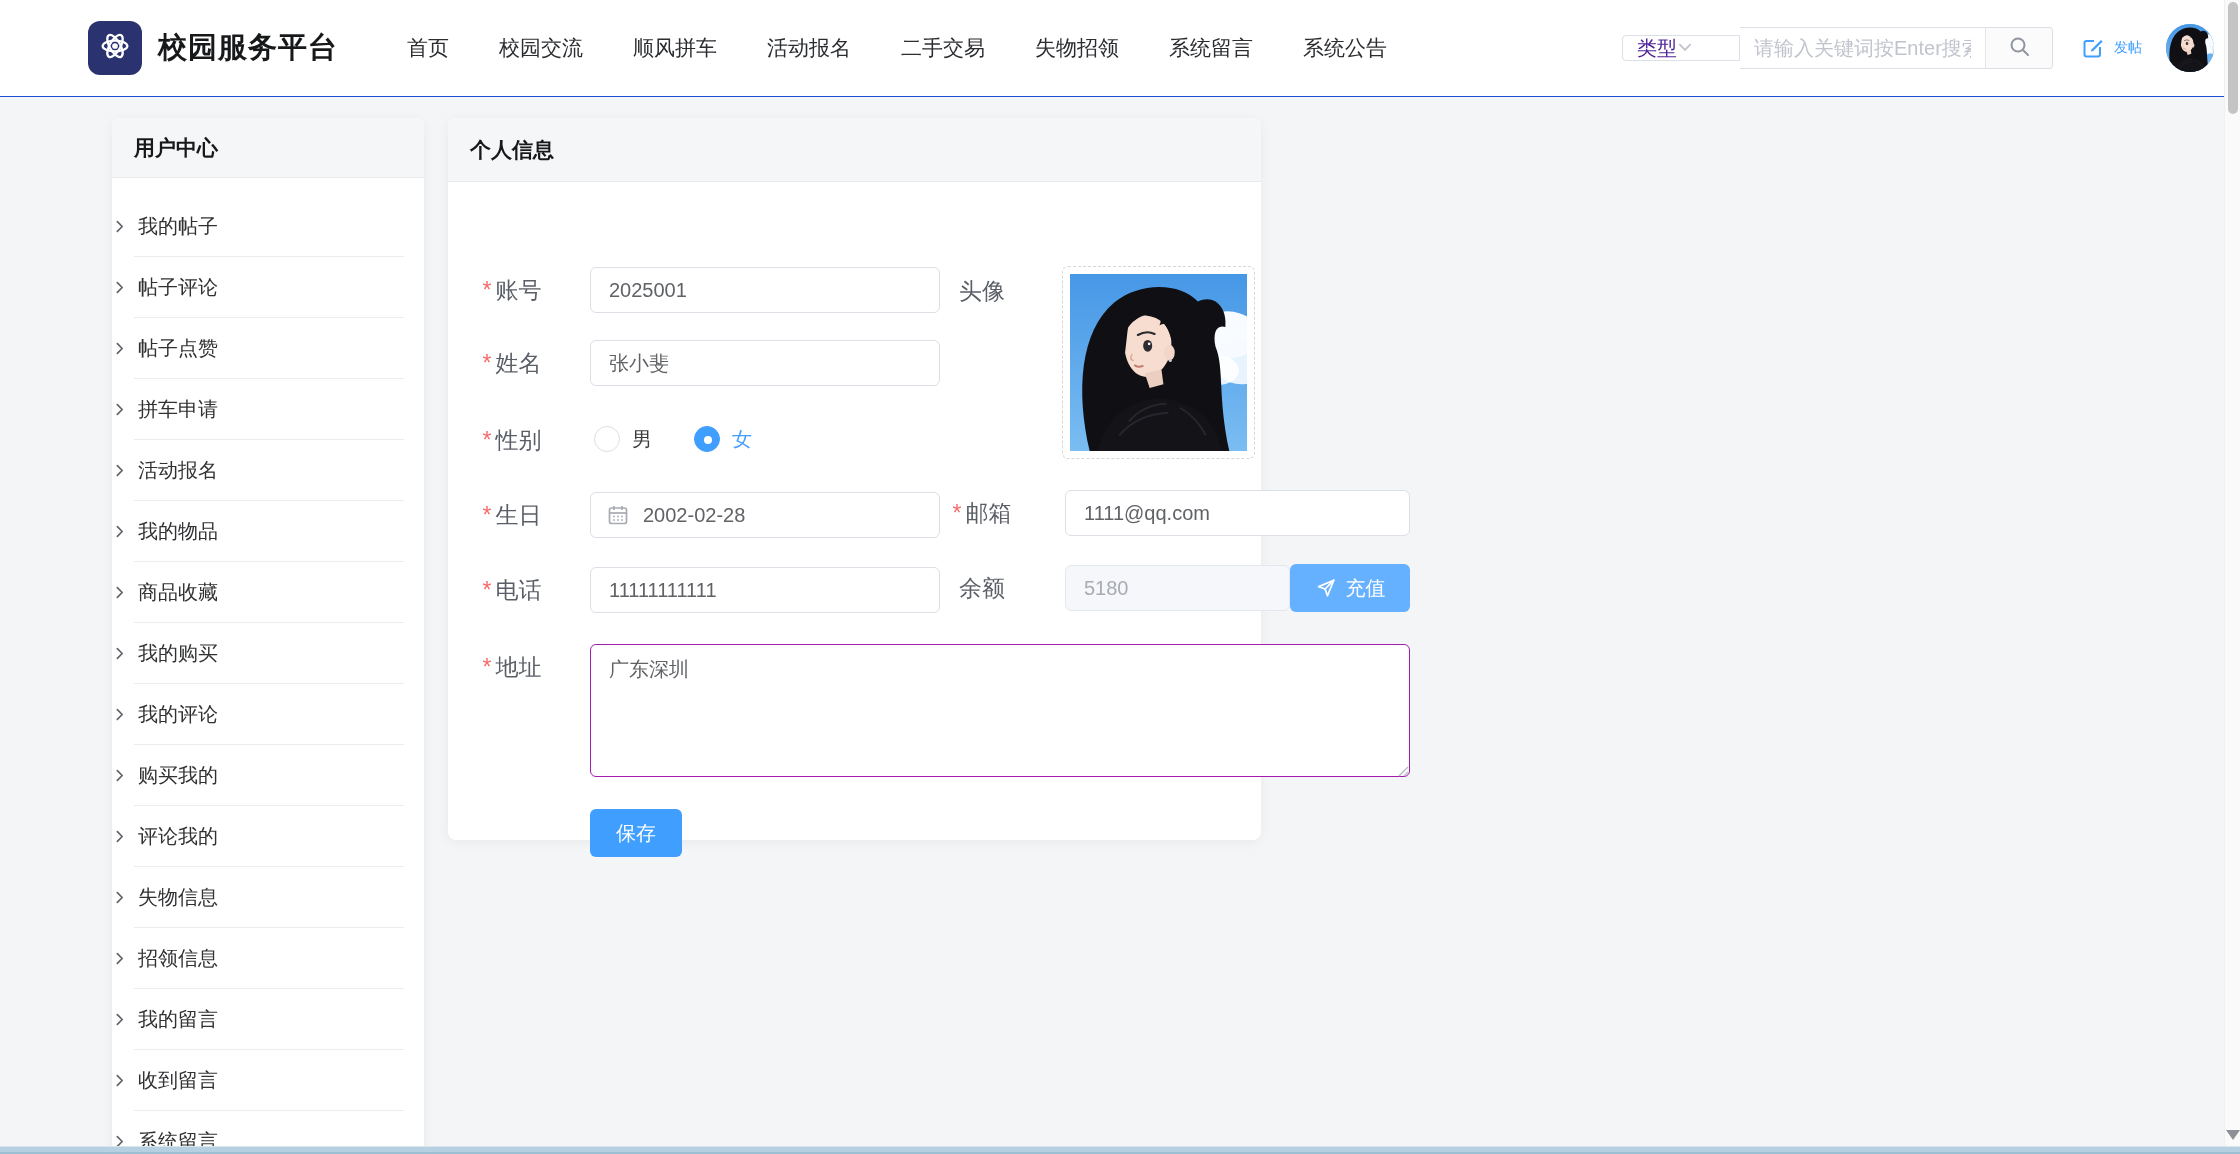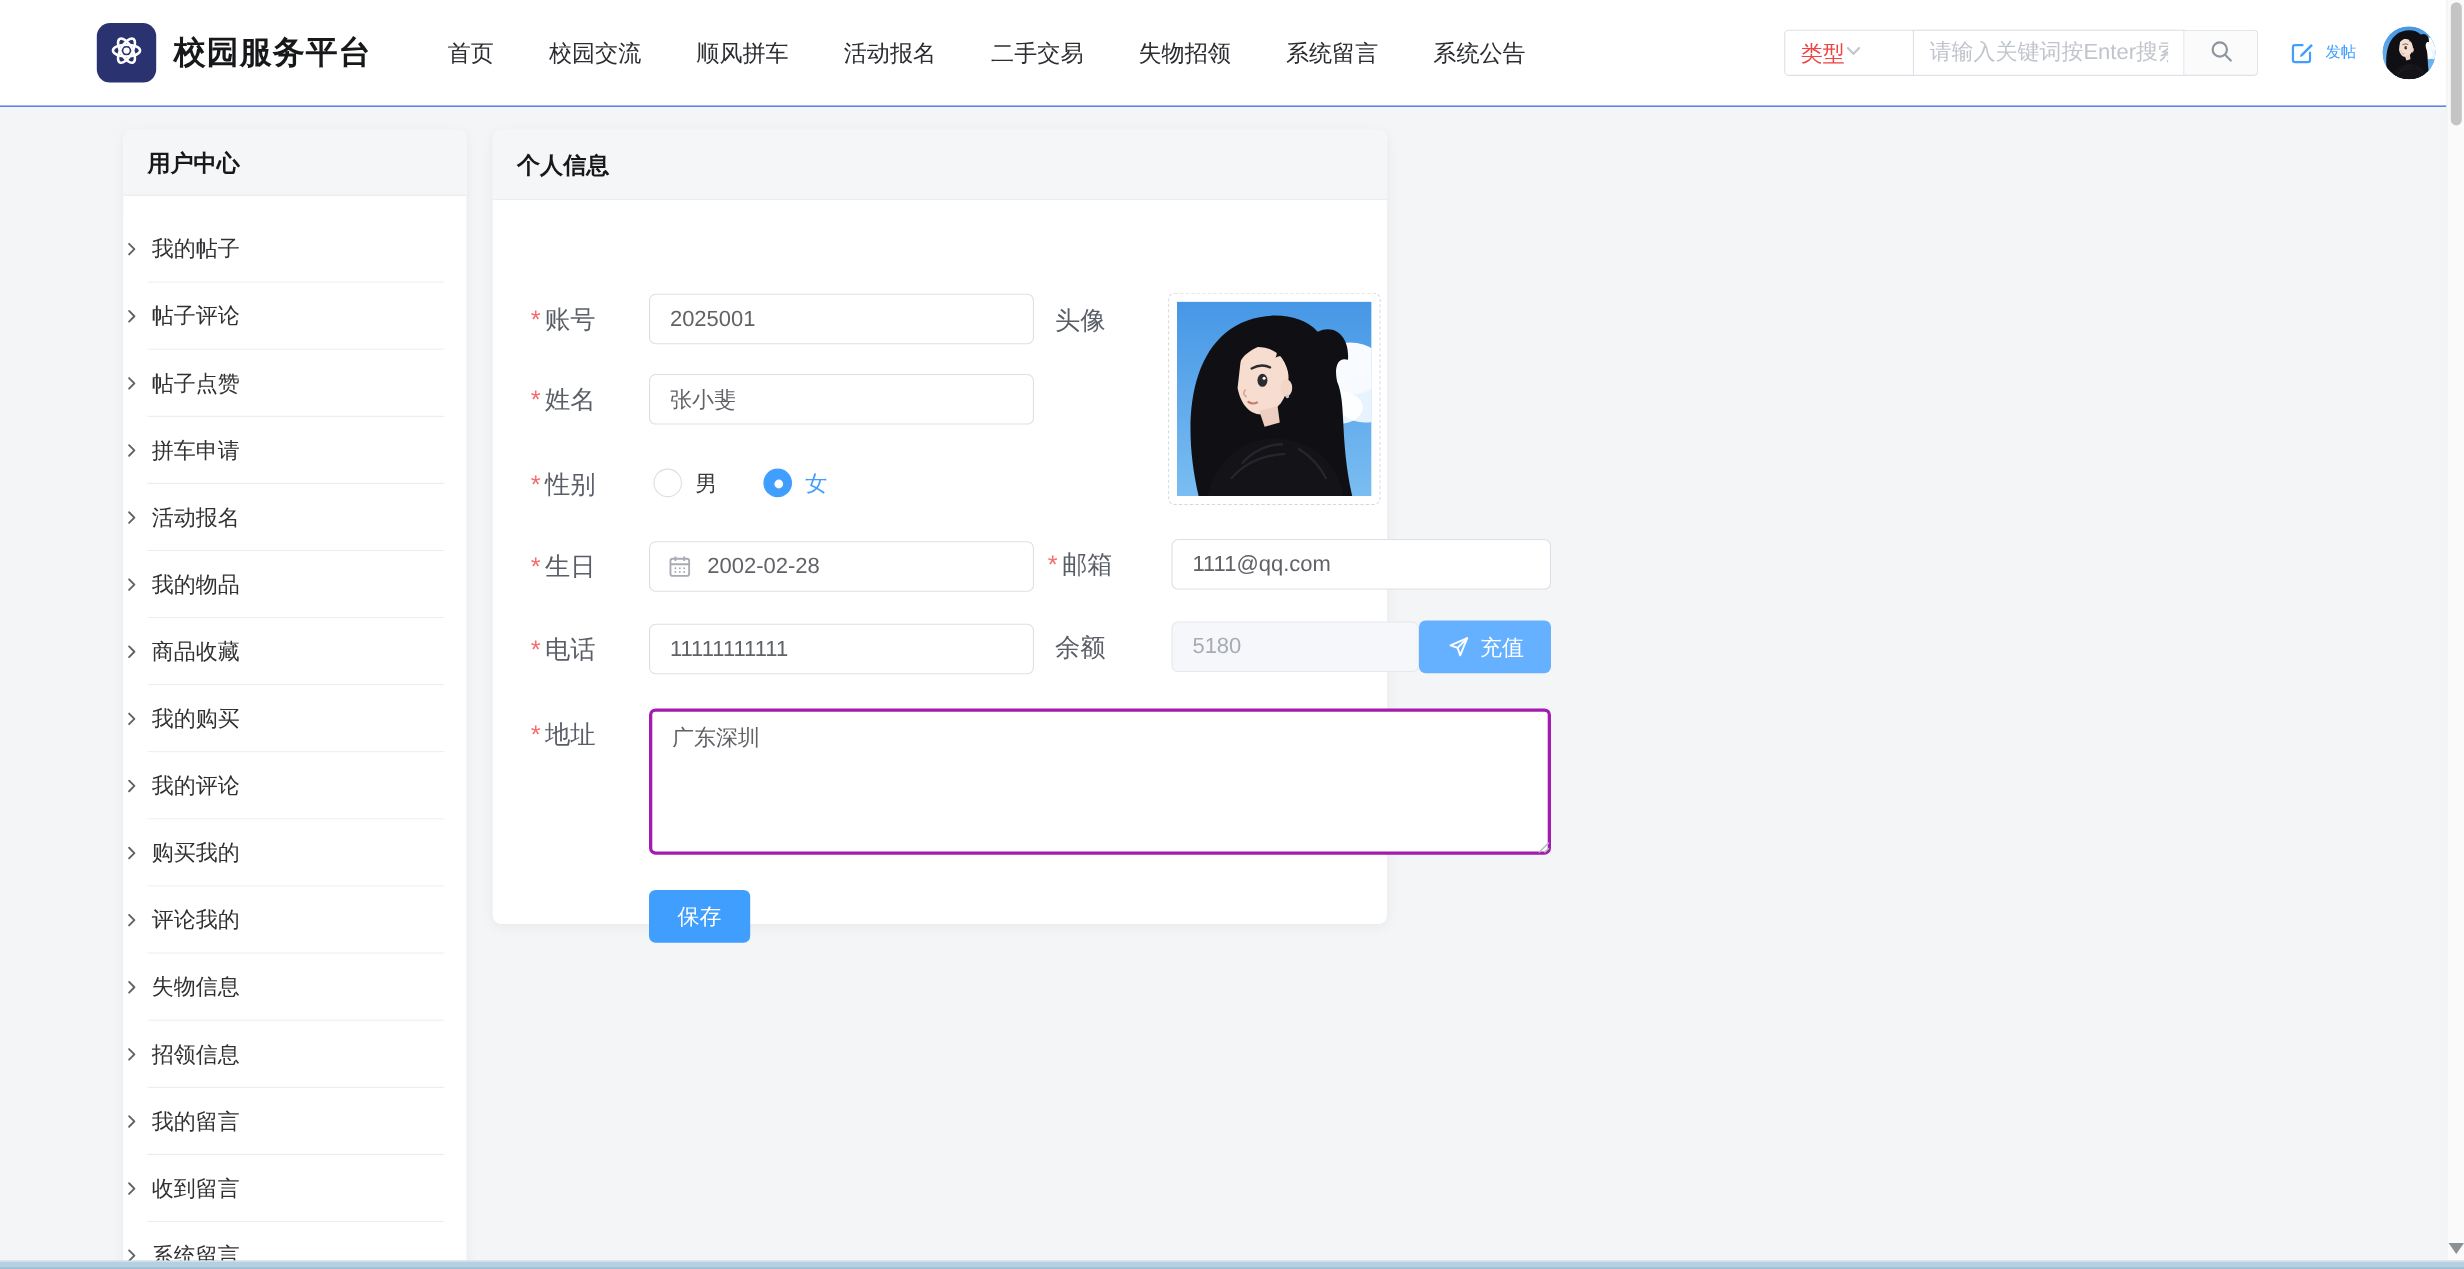--- a/index.html
+++ b/index.html
@@ -19,23 +19,23 @@
   .brand { display:flex; align-items:center; margin-left:88px; cursor:pointer; }
   .brand-logo {
     width:54px; height:54px; border-radius:12px; background:#2a336f;
     display:flex; align-items:center; justify-content:center; flex:0 0 auto;
   }
   .brand-title { font-size:29px; font-weight:bold; color:#17181a; margin-left:16px; letter-spacing:1px; white-space:nowrap; }
   .nav { display:flex; margin-left:44px; }
   .nav-item { font-size:21px; color:#2b2d30; padding:0 25px; cursor:pointer; white-space:nowrap; }
   .search-wrap { margin-left:auto; display:flex; align-items:center; margin-right:26px; }
   .type-select {
-    width:118px; height:42px; border:1px solid #dcdfe6; border-radius:4px 0 0 4px;
+    width:118px; height:26px; border:1px solid #dcdfe6; border-radius:4px 0 0 4px;
     background:#fff; display:flex; align-items:center; padding:0 12px 0 14px;
-    font-size:20px; color:#ef4444; cursor:pointer;
+    font-size:20px; color:#4c1d95; cursor:pointer;
   }
   .type-select svg { margin-left:auto; }
   .search-input {
     width:246px; height:42px; border:1px solid #dcdfe6; border-left:none;
     font-size:20px; color:#606266; padding:0 14px; outline:none; background:#fff;
   }
   .search-input::placeholder { color:#c0c4cc; }
   .search-btn {
     width:68px; height:42px; border:1px solid #dcdfe6; border-left:1px solid #e4e7ed;
     margin-left:-1px; border-radius:0 4px 4px 0; background:#fbfbfc;
@@ -98,21 +98,21 @@
   }
   .radio.checked .radio-circle { background:#409EFF; border-color:#409EFF; }
   .radio.checked .radio-circle::after {
     content:''; position:absolute; left:9px; top:9px; width:8px; height:8px;
     border-radius:50%; background:#fff;
   }
   .radio-label { font-size:20px; color:#3a3b3d; }
   .radio.checked .radio-label { color:#409EFF; }
   .f-textarea {
     position:absolute; left:142px; top:462px; width:820px; height:133px;
-    border:3px solid #a21caf; border-radius:6px; background:#fff;
+    border:1px solid #a21caf; border-radius:6px; background:#fff;
     font-size:20px; color:#606266; padding:11px 18px; outline:none; resize:none;
     font-family:"Liberation Sans","DejaVu Sans",sans-serif; line-height:26px;
   }
   .grip { position:absolute; left:948px; top:581px; pointer-events:none; }
   .avatar-upload {
     position:absolute; left:614px; top:84px; width:193px; height:193px;
     border:1px dashed #d4d7de; border-radius:6px; background:#fff; padding:7px; cursor:pointer;
   }
   .avatar-upload svg { display:block; width:177px; height:177px; }
   .btn {

